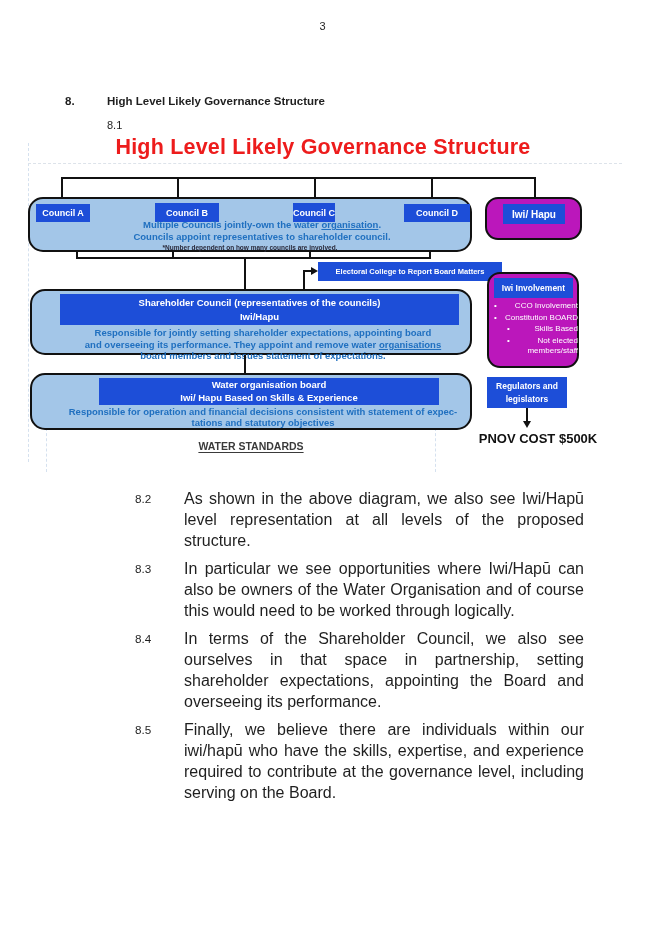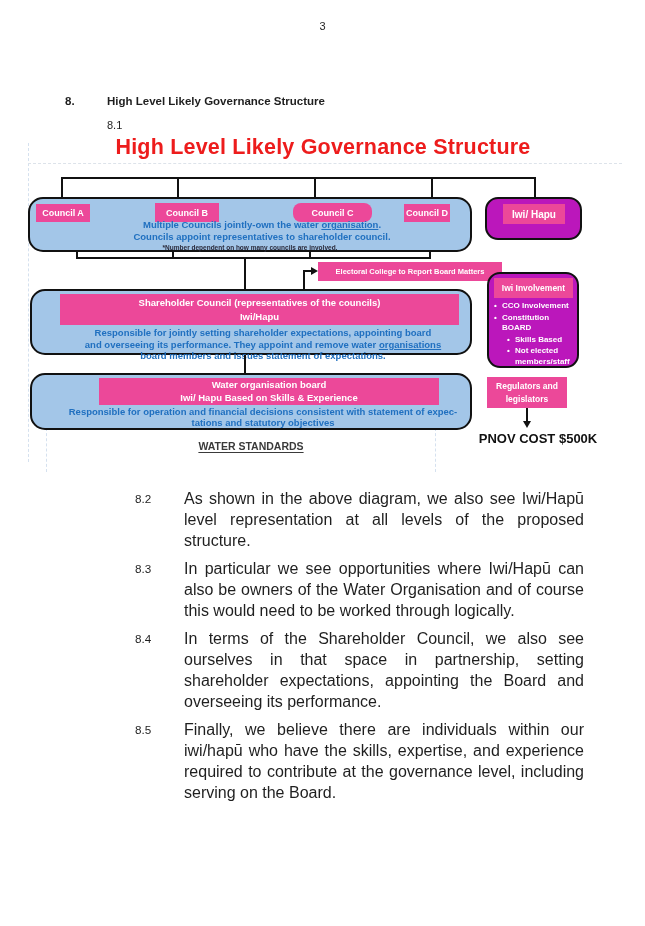--- a/index.html
+++ b/index.html
@@ -16,28 +16,28 @@
   .para .num{width:49px;flex:0 0 49px;font-size:11.7px;line-height:21px;margin-left:37px;}
   .para .txt{width:437px;font-size:16px;line-height:21px;text-align:justify;}
   
   .dia-title{left:33px;top:135px;width:580px;text-align:center;font-size:21.5px;
              font-weight:bold;color:#ed1c1c;letter-spacing:.2px;}
   .dash-v{border-left:1px dashed #d5e1ef;width:0;}
   .dash-h{border-top:1px dashed #dde3ea;height:0;}
   .line{background:#111;}
   .container-blue{background:#a3c6e8;border:2.5px solid #111;border-radius:15px;box-sizing:border-box;}
   .box-magenta{background:#bb17bb;border:2.5px solid #111;border-radius:13px;box-sizing:border-box;}
-  .cyan{background:#ec4899;color:#fff;font-weight:bold;box-sizing:border-box;}
+  .cyan{background:#1d4ed8;color:#fff;font-weight:bold;box-sizing:border-box;}
   .btn{display:flex;align-items:center;justify-content:center;font-size:9px;}
   .blue-text{color:#2070c0;font-weight:bold;padding-left:12px;}
   .ctr{text-align:center;}
   .u{text-decoration:underline;}
   .hdr2{display:flex;flex-direction:column;align-items:center;justify-content:center;}
-  .bul{position:relative;color:#fff;font-weight:bold;font-size:8px;line-height:10.5px;
-       padding-left:11px;margin-bottom:1px;}
+  .bul{position:relative;color:#fff;font-weight:normal;font-size:8px;line-height:10.5px;
+       padding-left:11px;margin-bottom:1px;text-align:right;}
   .bul::before{content:"\2022";position:absolute;left:3px;top:0;}
   .bul.sub{margin-left:13px;}
   .arrow-right{width:0;height:0;border-top:4px solid transparent;border-bottom:4px solid transparent;
                border-left:7px solid #111;}
   .arrow-down{width:0;height:0;border-left:4.5px solid transparent;border-right:4.5px solid transparent;
               border-top:7px solid #111;}
   .ws{font-size:10.5px;font-weight:bold;color:#3a3a3a;text-decoration:underline;text-underline-offset:2px;}
   .pnov{font-size:13px;font-weight:bold;color:#111;}
 </style>
 </head>
@@ -60,22 +60,22 @@
   <div class="abs line" style="left:61px;top:177px;width:475px;height:2px;"></div>
   <div class="abs line" style="left:61px;top:177px;width:2px;height:20px;"></div>
   <div class="abs line" style="left:177px;top:177px;width:2px;height:20px;"></div>
   <div class="abs line" style="left:314px;top:177px;width:2px;height:20px;"></div>
   <div class="abs line" style="left:431px;top:177px;width:2px;height:20px;"></div>
   <div class="abs line" style="left:534px;top:177px;width:2px;height:20px;"></div>
 
   <div class="abs container-blue" style="left:28px;top:197px;width:444px;height:55px;">
     <div class="abs cyan btn" style="left:6px;top:5px;width:54px;height:18px;">Council A</div>
     <div class="abs cyan btn" style="left:125px;top:4px;width:64px;height:19px;">Council  B</div>
-    <div class="abs cyan btn" style="left:263px;top:4px;width:79px;height:19px;border-radius:8px;">Council C</div>
-    <div class="abs cyan btn" style="left:374px;top:5px;width:46px;height:18px;">Council D</div>
+    <div class="abs cyan btn" style="left:263px;top:4px;width:42px;height:19px;">Council C</div>
+    <div class="abs cyan btn" style="left:374px;top:5px;width:66px;height:18px;">Council D</div>
     <div class="abs blue-text ctr" style="left:0;top:20px;width:100%;font-size:9.5px;"><span>Multiple Councils jointly-own the water </span><span class="u">organisation</span><span>.</span></div>
     <div class="abs blue-text ctr" style="left:0;top:32px;width:100%;font-size:9.5px;">Councils appoint representatives to shareholder council.</div>
     <div class="abs ctr" style="left:0;top:44.5px;width:100%;font-size:6.5px;color:#2a2a3a;font-weight:bold;">*Number dependent on how many councils are involved.</div>
   </div>
 
   <div class="abs box-magenta" style="left:485px;top:197px;width:97px;height:43px;">
     <div class="abs cyan btn" style="left:16px;top:5px;width:62px;height:20px;font-size:10px;">Iwi/ Hapu</div>
   </div>
 
   <div class="abs line" style="left:76px;top:252px;width:2px;height:7px;"></div>

